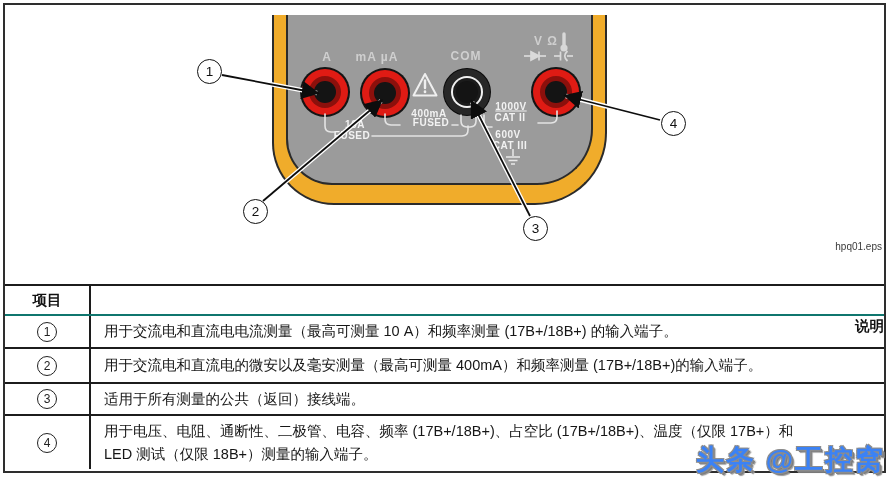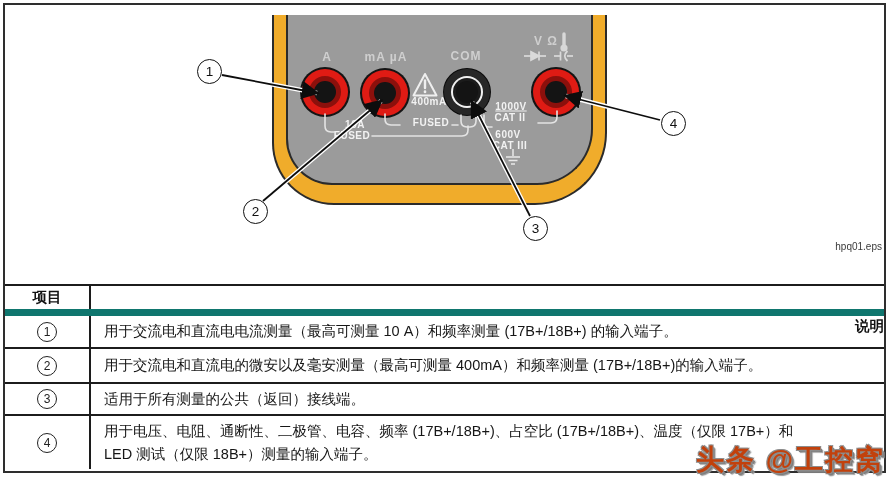--- a/index.html
+++ b/index.html
@@ -39,64 +39,64 @@
   .callout {
     position: absolute; width: 25px; height: 25px; border-radius: 50%;
     border: 1.6px solid #111; background: #fff; color: #111;
     display: flex; align-items: center; justify-content: center;
     font-size: 13.5px; z-index: 5;
   }
   .fig-caption { position: absolute; right: 2px; top: 236px; font-size: 10px; color: #3a3a3a; }
   
   .tbl { position: relative; width: 100%; }
   .trow { display: flex; width: 100%; border-bottom: 2px solid #1c1c1c; }
-  .trow.head { height: 30px; border-bottom: 7px solid #0f766e; }
+  .trow.head { height: 30px; border-bottom: 2px solid #0f766e; }
   .trow.r1 { height: 33px; } .trow.r2 { height: 35px; } .trow.r3 { height: 32px; }
   .trow.r4 { height: 53px; border-bottom: none; }
   .cell-item {
     width: 86px; flex: none; border-right: 2px solid #1c1c1c;
     display: flex; align-items: center; justify-content: center;
   }
   .cell-desc { flex: 1; display: flex; align-items: center; padding: 2px 60px 2px 13px; }
   .head .cell-desc { justify-content: flex-end; padding: 0; margin-top: 40px; }
   .th { font-weight: bold; font-size: 14.5px; color: #111; }
   .desc { font-size: 14.5px; color: #161616; line-height: 23px; }
   .r4 .cell-desc { padding-right: 84px; }
   .itemnum {
     width: 20px; height: 20px; border-radius: 50%; border: 1.4px solid #222;
     display: flex; align-items: center; justify-content: center;
     font-size: 12px; color: #222; background: #fff;
   }
   
   .watermark {
     position: absolute; right: 5px; bottom: -1px; z-index: 9;
-    font-size: 28px; font-weight: bold; letter-spacing: 2px; color: #c2410c;
+    font-size: 28px; font-weight: bold; letter-spacing: 2px; color: #3b82f6;
     text-shadow: -1px -1px 0 #8d8d8d, 1px -1px 0 #8d8d8d, -1px 1px 0 #8d8d8d,
                   1px 1px 0 #8d8d8d, 2px 2px 0 #7d7d7d, 3px 3px 1px #9b9b9b;
     white-space: nowrap;
   }
 </style>
 </head>
 <body>
 
 <div class="page">
   <div class="frame">
 
     <div class="figure">
 
       <div class="meter">
         <div class="meter-face"></div>
       </div>
 
       <span class="jlabel" style="left:322px; top:52px;">A</span>
-      <span class="jlabel" style="left:381px; top:52px;">mA µA</span>
+      <span class="jlabel" style="left:372px; top:52px;">mA µA</span>
       <span class="jlabel" style="left:461px; top:51px;">COM</span>
       <span class="jlabel" style="left:541px; top:36px;">V Ω</span>
 
-      <span class="marking" style="left:424px; top:96px;">400mA</span>
+      <span class="marking" style="left:424px; top:108px;">400mA</span>
       <span class="marking" style="left:426px; top:117px;">FUSED</span>
       <span class="marking" style="left:350px; top:119px;">10A</span>
       <span class="marking" style="left:347px; top:130px;">FUSED</span>
       <span class="marking" style="left:506px; top:101px;text-decoration:underline;">1000V</span>
       <span class="marking" style="left:505px; top:112px;">CAT II</span>
       <span class="marking" style="left:503px; top:129px;">600V</span>
       <span class="marking" style="left:505px; top:140px;">CAT III</span>
 
       <div class="jack red" style="left:309px; top:76px;"></div>
       <div class="jack red" style="left:369px; top:77px;"></div>

